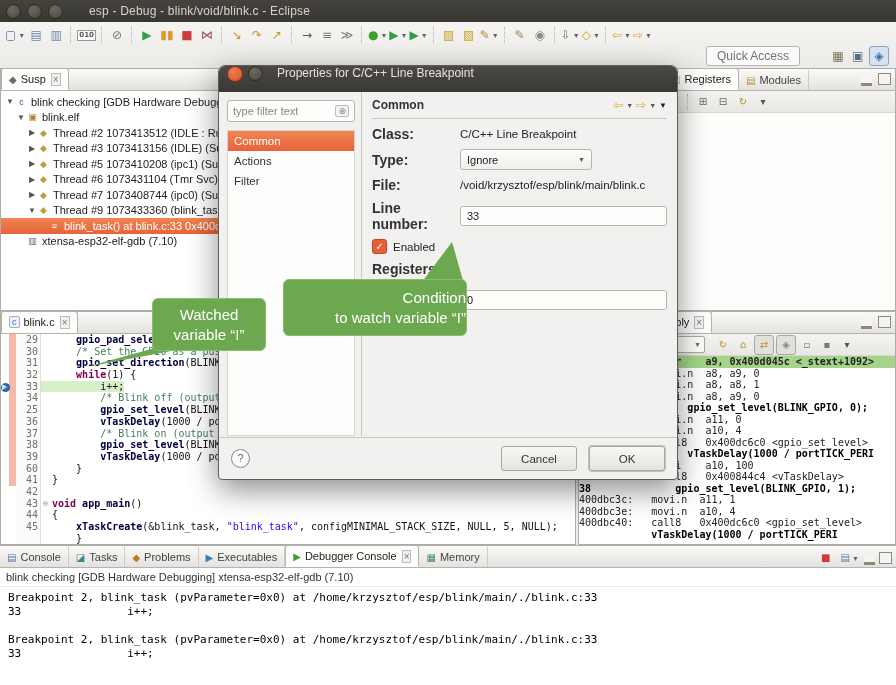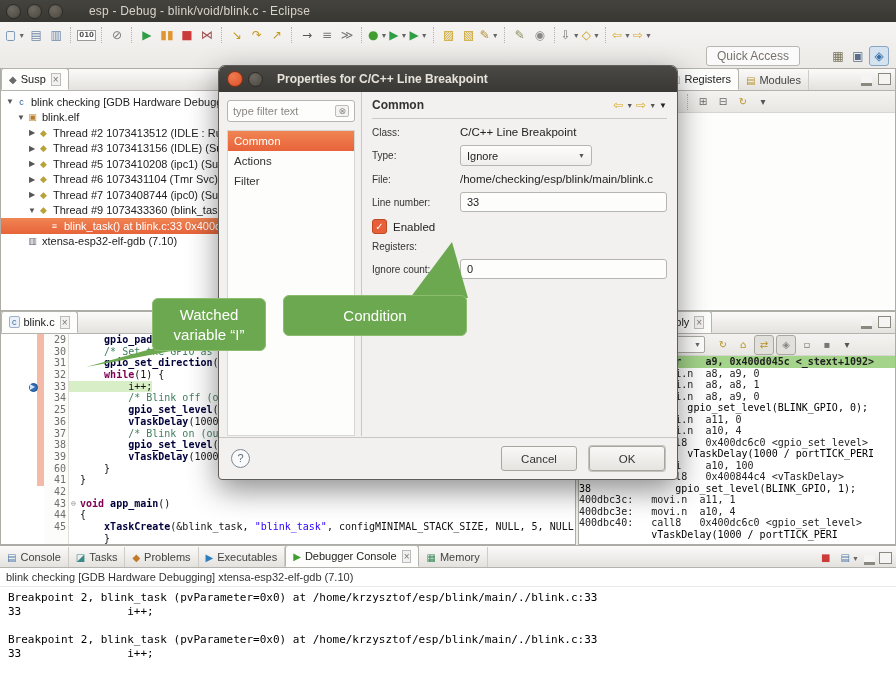--- a/index.html
+++ b/index.html
@@ -46,21 +46,21 @@
   .vtools .ticon{font-size:11px;}
   .vtools .boxed{border:1px solid #a9a79f;background:#e2e0da;}
   
   #debug-tree{font-size:11px;color:#222;padding-top:3px;overflow:hidden;height:calc(100% - 24px);}
   .trow{height:15.5px;display:flex;align-items:center;white-space:nowrap;}
   .trow .arr{width:10px;font-size:8px;color:#555;text-align:center;flex:none;}
   .trow .nic{width:13px;flex:none;text-align:center;font-size:9px;margin-right:3px;}
   .trow.sel{background:linear-gradient(#f08552,#e8633a);color:#fff;}
   
   #ed-body{position:relative;height:calc(100% - 22px);overflow:hidden;
-    font-family:"DejaVu Sans Mono","Liberation Mono",monospace;font-size:10px;padding-left:28px;}
+    font-family:"DejaVu Sans Mono","Liberation Mono",monospace;font-size:10px;}
   .eline{display:flex;height:11.7px;line-height:11.7px;white-space:pre;}
   .eline .mk{width:8px;flex:none;position:relative;}
   .eline .rb{width:7px;flex:none;}
   .eline.inrange .rb{background:#f3bba7;}
   .eline .num{width:22px;flex:none;text-align:right;color:#6e6e6e;padding-right:2px;
     border-right:1px solid #e0ded9;background:#fcfcfb;}
   .eline .fold{width:9px;flex:none;color:#8a8a8a;font-size:8px;text-align:center;}
   .eline .code{padding-left:2px;}
   .eline.cur .code,.eline.cur .fold{background:#d8eec6;}
   .cur .mk .bp{position:absolute;left:0;top:2px;width:7px;height:7px;border-radius:50%;
@@ -69,38 +69,38 @@
     border-left:5px solid #cfe7f8;border-top:3px solid transparent;border-bottom:3px solid transparent;}
   .s-k{color:#7f0055;font-weight:bold;}
   .s-c{color:#3f7f5f;}
   .s-s{color:#2a00ff;}
   .s-f{font-weight:bold;color:#00003c;}
   .s-p{color:#111;}
   
   #dis-body{font-family:"DejaVu Sans Mono","Liberation Mono",monospace;font-size:10px;
     overflow:hidden;height:calc(100% - 44px);}
   .dline{height:11.5px;line-height:11.5px;white-space:pre;color:#222;}
-  .dline.src{font-weight:normal;color:#000;}
+  .dline.src{font-weight:bold;color:#000;}
   .dline.hl{background:#a3d489;font-weight:bold;}
   #dis-combo{height:15px;width:112px;margin-left:2px;background:#fdfdfc;border:1px solid #aaa8a0;
     border-radius:2px;font-size:10px;color:#555;display:flex;align-items:center;
     padding:0 3px;overflow:hidden;white-space:nowrap;}
   #dis-combo .dd{margin-left:auto;font-size:7px;color:#666;}
   
   #console{position:absolute;left:0;top:545px;width:896px;height:140px;background:#fff;
     border-top:1px solid #aeaca6;}
   #con-status{font-size:11px;color:#333;padding:3px 6px;border-bottom:1px solid #eceae6;}
   #con-out{font-family:"DejaVu Sans Mono","Liberation Mono",monospace;font-size:11px;
     line-height:14px;padding:4px 8px;white-space:pre;color:#000;}
   
   #dialog{position:absolute;left:218px;top:65px;width:460px;height:415px;z-index:40;
     background:#f2f1ef;border:1px solid #5f5d57;border-radius:7px 7px 4px 4px;
     box-shadow:0 10px 30px rgba(0,0,0,.45);box-sizing:border-box;}
   #dlg-title{height:26px;background:linear-gradient(#4b4945,#3a3834);border-radius:6px 6px 0 0;
-    display:flex;align-items:center;color:#e6e2da;font-size:12px;font-weight:bold;}
+    display:flex;align-items:flex-start;color:#e6e2da;font-size:12px;font-weight:normal;}
   #dlg-title .close{width:14px;height:14px;border-radius:50%;margin-left:8px;
     background:radial-gradient(circle at 35% 30%,#f07a50,#d8522a);border:1px solid #8c2f12;}
   #dlg-title .other{width:13px;height:13px;border-radius:50%;margin-left:5px;
     background:radial-gradient(circle at 35% 30%,#6e695f,#4a4740);border:1px solid #2c2a26;}
   #dlg-title .t{margin-left:14px;}
   #dlg-body{display:flex;height:344px;}
   #dlg-side{width:128px;padding:8px 6px 0 8px;flex:none;border-right:1px solid #c9c7c2;
     display:flex;flex-direction:column;}
   #dlg-filter{height:20px;border:1px solid #b7b5b0;border-radius:3px;background:#fdfdfc;
     font-size:11px;color:#8a8780;display:flex;align-items:center;padding:0 5px;}
@@ -109,21 +109,21 @@
   #dlg-list{margin-top:8px;background:#fdfdfc;border:1px solid #d8d6d1;flex:1;}
   .dlg-item{height:20px;display:flex;align-items:center;padding:0 6px;font-size:11.5px;color:#333;}
   .dlg-item.sel{background:linear-gradient(#f08552,#e8633a);color:#fff;}
   #dlg-main{flex:1;position:relative;padding:6px 10px 0 10px;}
   #dlg-head{display:flex;align-items:center;border-bottom:1px solid #ccc9c4;padding-bottom:6px;}
   #dlg-head .h{font-size:12px;font-weight:bold;color:#333;}
   #dlg-head .nav{margin-left:auto;display:flex;align-items:center;gap:3px;}
   #dlg-head .nav span{font-size:12px;color:#d9a621;}
   #dlg-head .nav .dd{font-size:7px;color:#555;}
   .frow{display:flex;align-items:center;margin-top:7px;}
-  .frow .lab{width:88px;flex:none;font-size:10px;color:#333;}
+  .frow .lab{width:88px;flex:none;font-size:14px;color:#333;font-weight:bold;}
   .frow .val{font-size:11.5px;color:#222;}
   .tinput{flex:1;height:18px;border:1px solid #b7b5b0;border-radius:3px;background:#fdfdfc;
     font-size:11px;color:#222;display:flex;align-items:center;padding:0 6px;}
   .tinput.cond{border-color:#e49a7e;}
   .caret{display:inline-block;width:1px;height:12px;background:#333;margin-left:1px;}
   .combo{width:118px;height:19px;border:1px solid #b7b5b0;border-radius:3px;
     background:linear-gradient(#fdfdfc,#efeeec);font-size:11px;color:#222;
     display:flex;align-items:center;padding:0 6px;}
   .combo .dd{margin-left:auto;font-size:7px;color:#555;}
   .chk{width:13px;height:13px;border-radius:3px;background:#e8603a;border:1px solid #bf4a22;
@@ -552,21 +552,21 @@
       </div>
       <div class="frow">
         <span class="lab">Type:</span>
         <span class="combo">
           <span>Ignore</span>
           <span class="dd">▼</span>
         </span>
       </div>
       <div class="frow">
         <span class="lab">File:</span>
-        <span class="val">/home/checking/esp/blink/main/blink.c</span>
+        <span class="val">/void/krzysztof/esp/blink/main/blink.c</span>
       </div>
       <div class="frow">
         <span class="lab">Line number:</span>
         <span class="tinput">
           <span>33</span>
         </span>
       </div>
       <div class="frow">
         <span class="chk">✓</span>
         <span class="val">Enabled</span>
@@ -592,15 +592,16 @@
 </div>
 
 <svg id="tails" width="896" height="685">
   <polygon points="162,346 198,346 86,367" fill="#6ba84f"></polygon>
   <polygon points="410,298 468,298 452,242" fill="#6ba84f"></polygon>
 </svg>
 <div class="callout" style="left:152px;top:298px;width:114px;height:53px;">
   <div>Watched</div>
   <div>variable “I”</div>
 </div>
-<div class="callout" style="left:283px;top:295px;width:184px;height:41px;">
+<div class="callout" style="left:283px;top:279px;width:184px;height:57px;align-items:flex-end;">
   <div>Condition</div>
+  <div>to watch variable “I”</div>
 </div>
 
 </body></html>

